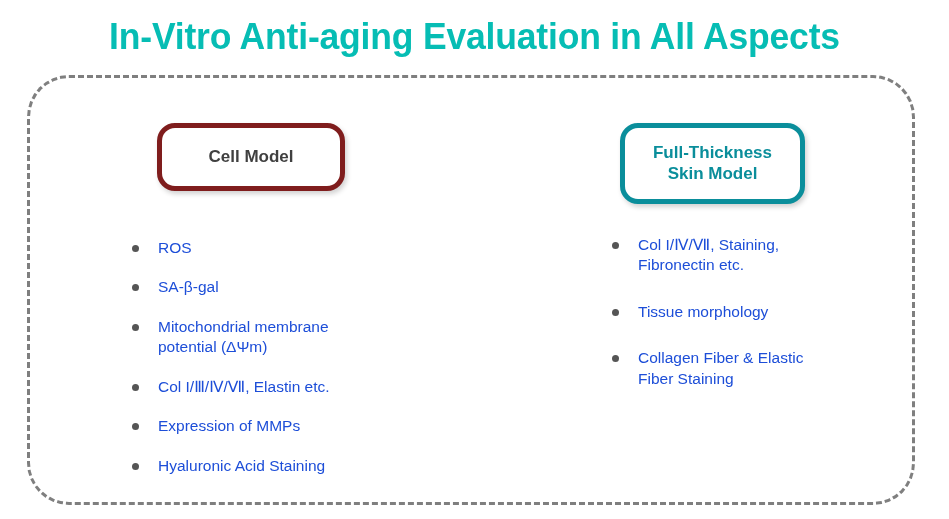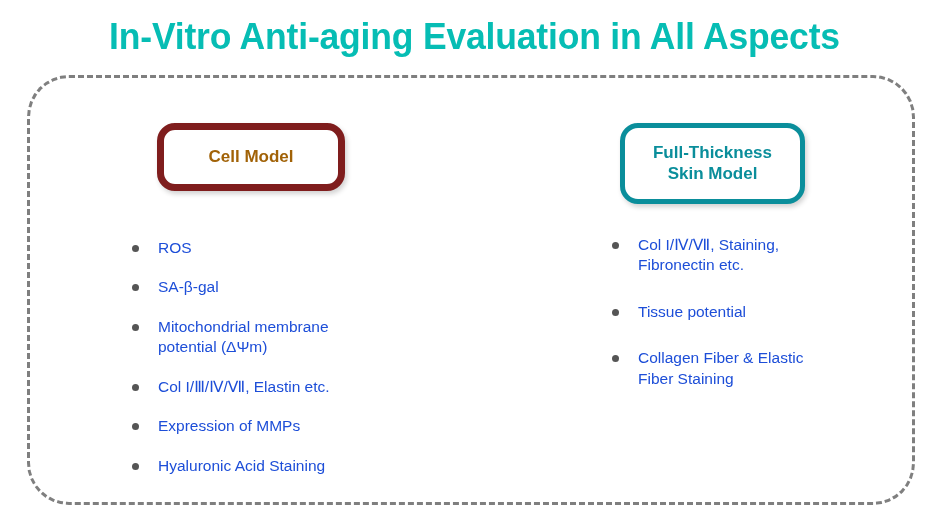--- a/index.html
+++ b/index.html
@@ -73,22 +73,22 @@
     font-weight: bold;
     line-height: 1.22;
     box-shadow: 2px 3px 5px rgba(0,0,0,0.18);
   }
   .model-box.cell {
     position: absolute;
     left: 57px;
     top: 23px;
     width: 188px;
     height: 68px;
-    border: 7px solid #7f1d1d;
-    color: #a16207;
+    border: 5px solid #7f1d1d;
+    color: #404040;
     font-size: 17px;
   }
   .model-box.skin {
     position: absolute;
     left: 40px;
     top: 23px;
     width: 185px;
     height: 81px;
     border: 5px solid #0A8E9B;
     color: #0A8E9B;
@@ -182,21 +182,21 @@
     </div>
 
     <ul class="bullet-list right-list">
       <li class="bullet-item">
         <span class="bullet-dot"></span>
         <span class="bullet-text">Col I/Ⅳ/Ⅶ, Staining,
 Fibronectin etc.</span>
       </li>
       <li class="bullet-item">
         <span class="bullet-dot"></span>
-        <span class="bullet-text">Tissue potential</span>
+        <span class="bullet-text">Tissue morphology</span>
       </li>
       <li class="bullet-item">
         <span class="bullet-dot"></span>
         <span class="bullet-text">Collagen Fiber &amp; Elastic
 Fiber Staining</span>
       </li>
     </ul>
   </div>
 
 </div>

